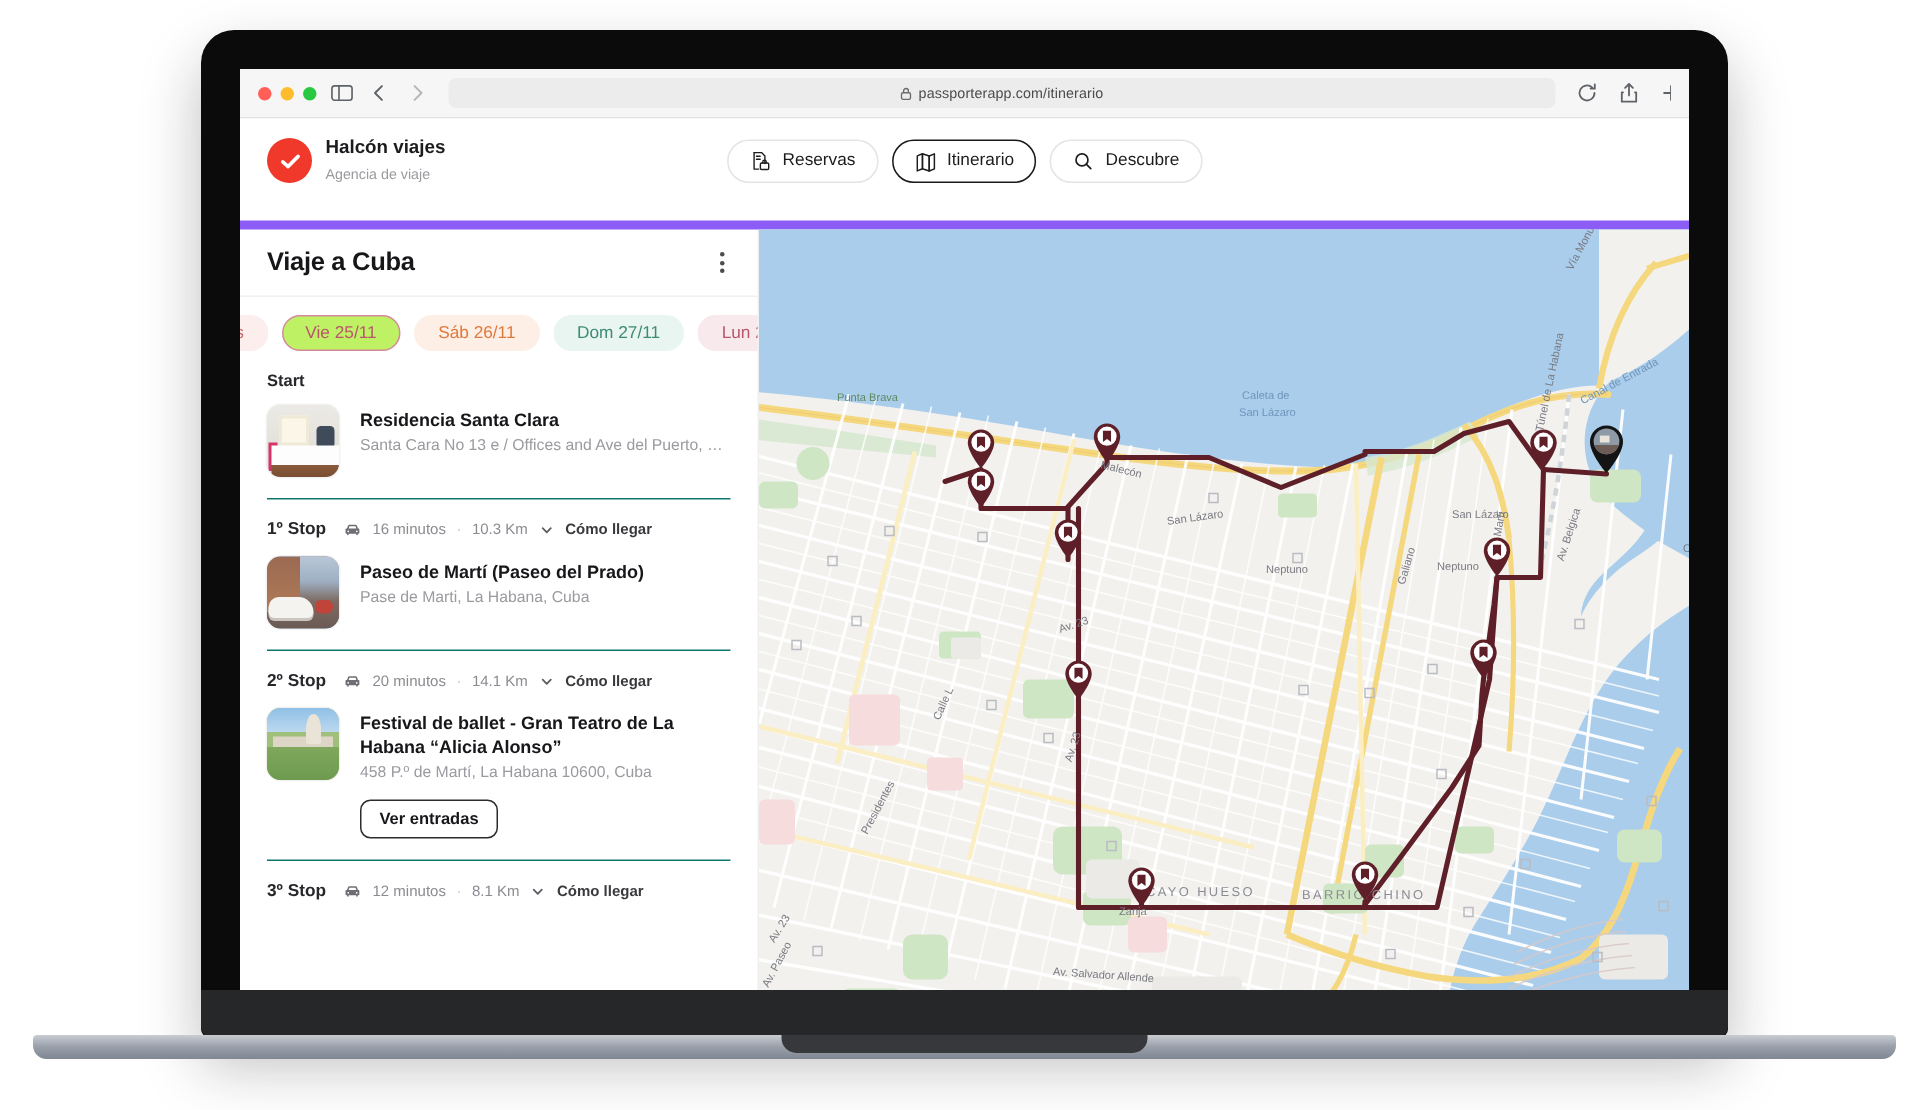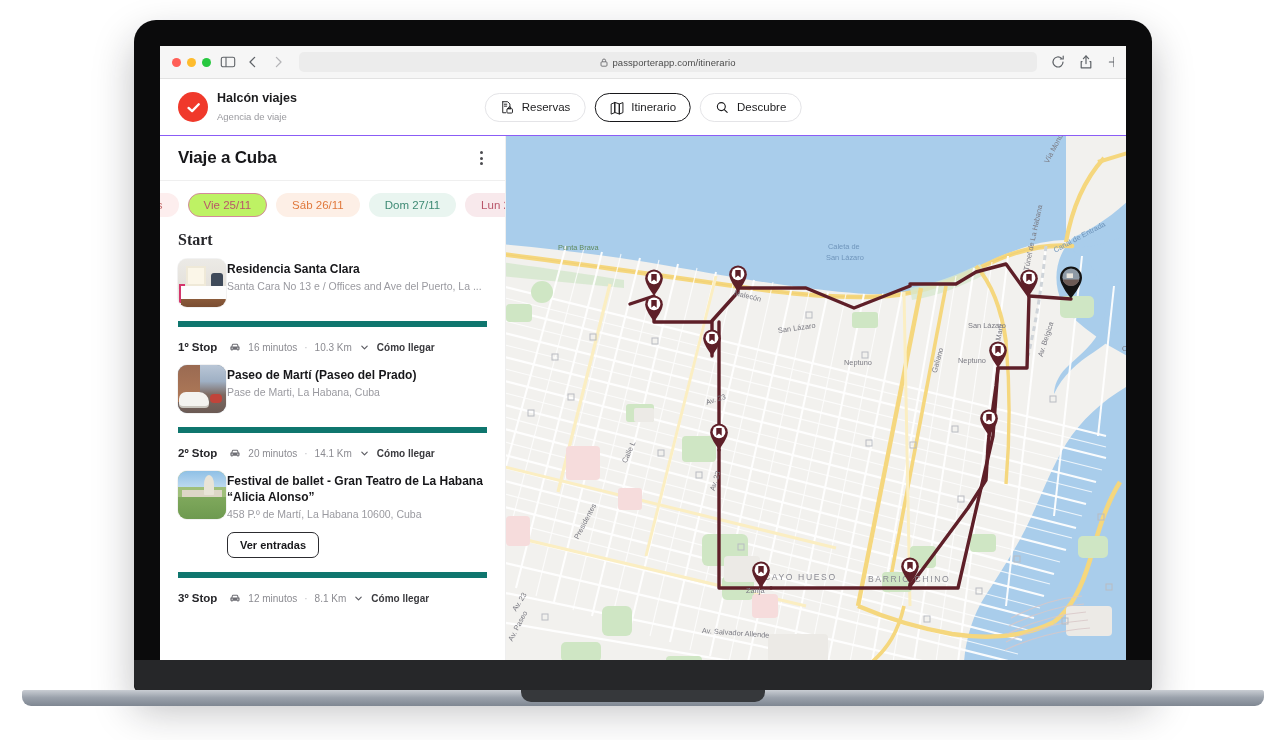--- a/index.html
+++ b/index.html
@@ -59,21 +59,21 @@
     margin:0 4px;
   }
   .url-text{font-size:9.5px;color:#4b4b4b;letter-spacing:.1px;}
   .chrome-right{display:flex;align-items:center;gap:12px;padding-right:2px;}
 
   
   .app{display:flex;flex-direction:column;height:582px;}
 
   .appbar{
     height:56px;display:flex;align-items:center;background:#fff;
-    border-bottom:1px solid #8b5cf6;padding:0 16px 0 18px;flex:none;
+    border-bottom:6px solid #8b5cf6;padding:0 16px 12px 18px;flex:none;
   }
   .brand{display:flex;align-items:center;gap:9px;}
   .brand-badge{
     width:30px;height:30px;border-radius:50%;background:#f0392b;
     display:flex;align-items:center;justify-content:center;flex:none;
   }
   .brand-badge svg{width:17px;height:17px;}
   .brand-name{font-size:12.5px;font-weight:700;color:#1c1c1e;line-height:1.15;}
   .brand-sub{font-size:9.5px;color:#9a9a9f;line-height:1.25;margin-top:5px;}
 
@@ -104,33 +104,33 @@
   .datestrip{
     display:flex;align-items:center;gap:9px;padding:12px 0 10px 0;flex:none;
     overflow:hidden;margin-left:-32px;
   }
   .chip{
     height:22px;display:flex;align-items:center;padding:0 15px;border-radius:999px;
     font-size:11.5px;white-space:nowrap;cursor:pointer;flex:none;border:1px solid transparent;
   }
 
   .list{flex:1;overflow:hidden;padding:0 18px;}
-  .seg-label{font-size:16px;font-weight:700;color:#27272b;margin:4px 0 10px;font-family:Liberation Serif, serif;}
+  .seg-label{font-size:11px;font-weight:700;color:#27272b;margin:4px 0 10px;}
   .leg{
     display:flex;align-items:center;gap:7px;font-size:10px;color:#8b8b91;
     margin:14px 0 12px;flex-wrap:nowrap;
   }
   .leg .stopno{font-size:11.5px;font-weight:700;color:#27272b;margin-right:5px;}
   .leg .carico{width:12px;height:12px;flex:none;color:#6e6e74;}
   .leg .carico svg{display:block;width:12px;height:12px;}
   .leg .sep{color:#bdbdc2;}
   .leg .chev{width:9px;height:9px;color:#6e6e74;margin:0 1px;}
   .leg .how{font-size:10px;font-weight:700;color:#3a3a3e;cursor:pointer;}
 
-  .place{display:flex;gap:1px;align-items:flex-start;padding-bottom:14px;border-bottom:6px solid #0f766e;}
+  .place{display:flex;gap:14px;align-items:flex-start;padding-bottom:14px;border-bottom:1px solid #0f766e;}
   .thumb{width:48px;height:48px;border-radius:9px;flex:none;overflow:hidden;position:relative;
     box-shadow:0 0 0 1px rgba(0,0,0,.05);}
   .place-body{padding-top:2px;min-width:0;flex:1;}
   .place-name{font-size:12px;font-weight:700;color:#17171a;line-height:1.35;}
   .place-addr{font-size:10.5px;color:#9a9aa0;margin-top:3px;line-height:1.3;
     white-space:nowrap;overflow:hidden;text-overflow:ellipsis;}
   .ticket-btn{
     display:inline-flex;align-items:center;height:24px;padding:0 12px;margin-top:10px;
     border:1px solid #2c2c30;border-radius:7px;background:#fff;
     font-size:11px;font-weight:700;color:#17171a;cursor:pointer;

